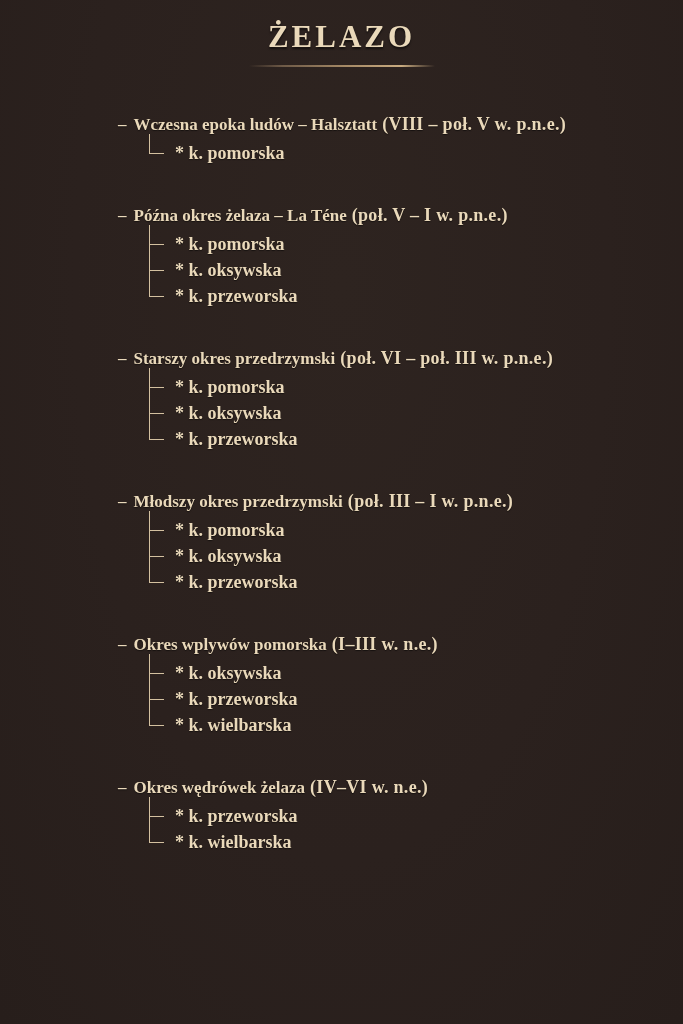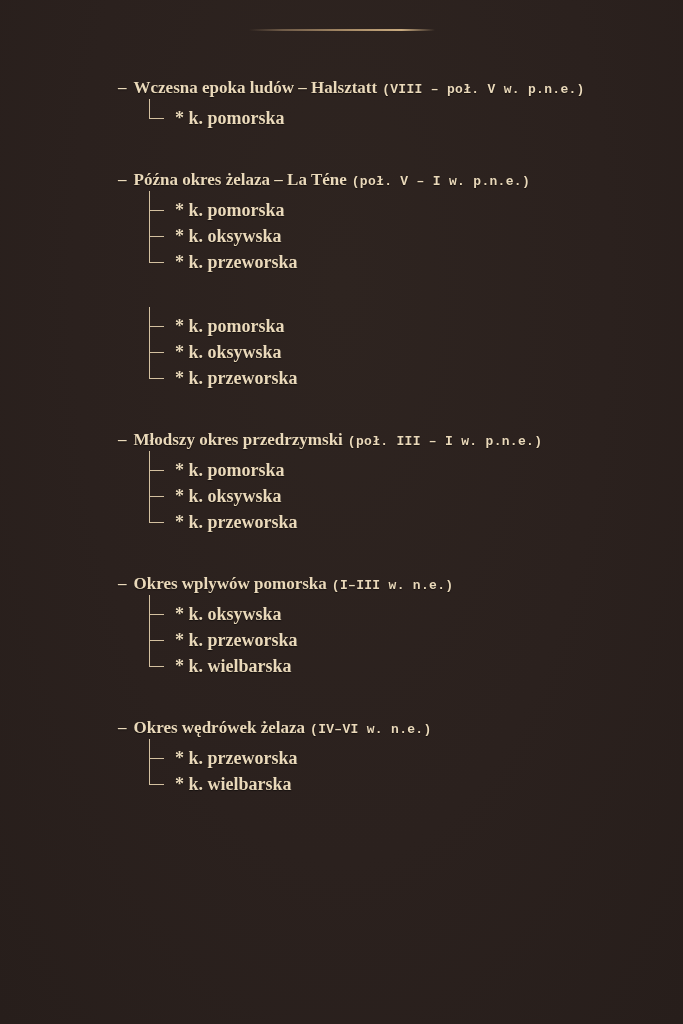--- a/index.html
+++ b/index.html
@@ -45,24 +45,23 @@
     font-size: 17px;
     font-weight: bold;
     line-height: 22px;
     text-shadow: 0 1px 1px rgba(0,0,0,0.5);
     white-space: nowrap;
   }
   .section-dash {
     margin-right: 7px;
   }
   .section-period {
-    font-size: 13px;
+    font-size: 18px;
     margin-left: 5px;
     letter-spacing: 0.3px;
-    font-family: Liberation Mono, monospace;
   }
   ul.culture-list {
     list-style: none;
     margin: 4px 0 0 31px;
     padding: 0;
   }
   ul.culture-list li {
     position: relative;
     padding: 3.5px 0 3.5px 26px;
     font-size: 18px;
@@ -101,20 +100,21 @@
   }
   ul.culture-list li:first-child:last-child::after {
     top: -6px;
     height: 19.5px;
   }
 </style>
 </head>
 <body>
 
 <div class="header">
+  <div class="page-title">ŻELAZO</div>
   <div class="title-divider"></div>
 </div>
 
 <div class="content">
   <div class="section">
     <div class="section-heading">
       <span class="section-dash">–</span><span>Wczesna epoka ludów – Halsztatt</span><span class="section-period">(VIII – poł. V w. p.n.e.)</span>
     </div>
     <ul class="culture-list">
         <li>* k. pomorska</li>
@@ -126,20 +126,23 @@
       <span class="section-dash">–</span><span>Późna okres żelaza – La Téne</span><span class="section-period">(poł. V – I w. p.n.e.)</span>
     </div>
     <ul class="culture-list">
         <li>* k. pomorska</li>
         <li>* k. oksywska</li>
         <li>* k. przeworska</li>
       </ul>
   </div>
 
   <div class="section">
+    <div class="section-heading">
+      <span class="section-dash">–</span><span>Starszy okres przedrzymski</span><span class="section-period">(poł. VI – poł. III w. p.n.e.)</span>
+    </div>
     <ul class="culture-list">
         <li>* k. pomorska</li>
         <li>* k. oksywska</li>
         <li>* k. przeworska</li>
       </ul>
   </div>
 
   <div class="section">
     <div class="section-heading">
       <span class="section-dash">–</span><span>Młodszy okres przedrzymski</span><span class="section-period">(poł. III – I w. p.n.e.)</span>

